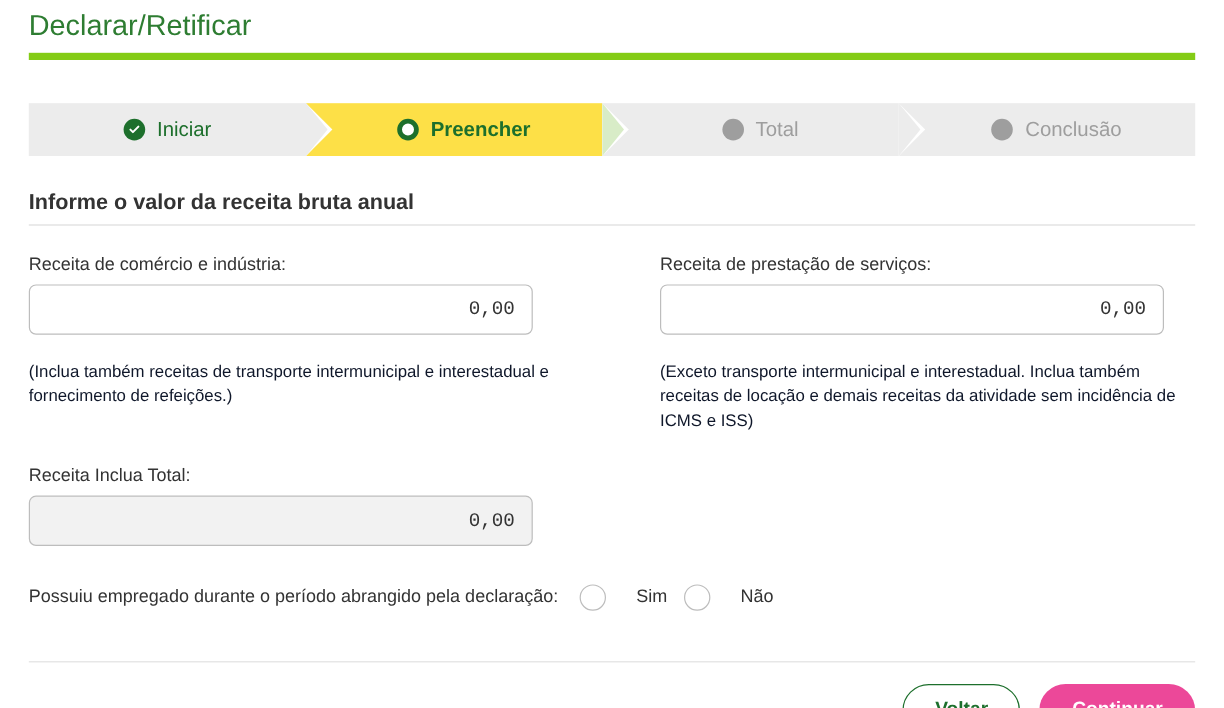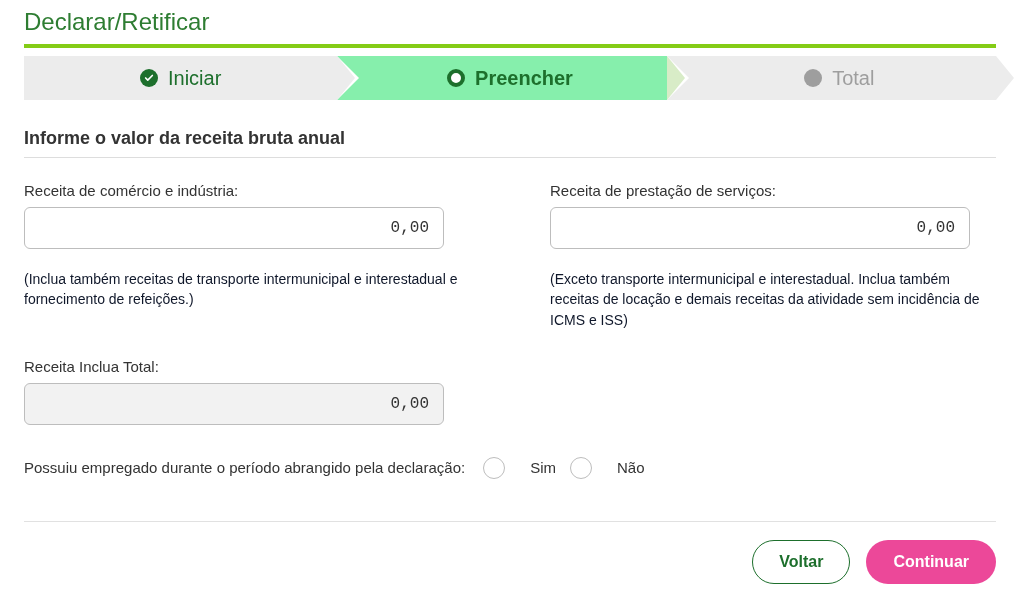--- a/index.html
+++ b/index.html
@@ -8,38 +8,38 @@
       background: #fff;
       padding: 8px 24px 24px 24px;
       color: #333;
       font-size: 15px;
     }
     .page-title {
       font-size: 24px;
       font-weight: 400;
       color: #2e7d32;
       padding-bottom: 8px;
-      border-bottom: 4px solid #84cc16;
-      margin-bottom: 8px;
+      border-bottom: 6px solid #84cc16;
+      margin-bottom: 36px;
     }
 
     
     .stepper {
       display: flex;
       margin-bottom: 28px;
     }
     .step {
       flex: 1;
       position: relative;
       height: 44px;
       display: flex;
       align-items: center;
       justify-content: center;
       gap: 10px;
-      font-size: 20px;
+      font-size: 17px;
       background: #ececec;
       color: #9e9e9e;
     }
     .step:not(:first-child) {
       padding-left: 16px;
     }
     .step-arrow {
       position: absolute;
       right: -18px;
       top: 0;
@@ -55,21 +55,21 @@
       top: 0;
       width: 0;
       height: 0;
       border-top: 22px solid transparent;
       border-bottom: 22px solid transparent;
       border-left: 22px solid #fff;
       z-index: 1;
     }
     .step.done { background: #ececec; color: #1d6f2c; }
     .step.done .step-arrow { border-left: 18px solid #ececec; }
-    .step.active { background: #86efac; color: #1d6f2c; font-weight: 700; }
+    .step.active { background: #fde047; color: #1d6f2c; font-weight: 700; }
     .step.active .step-arrow { border-left: 18px solid #d8ecc7; }
     .step.upcoming { background: #ececec; }
     .step.upcoming .step-arrow { border-left: 18px solid #ececec; }
     .step .icon { display: inline-flex; }
     .icon-circle {
       width: 18px; height: 18px; border-radius: 50%;
       display: inline-flex; align-items: center; justify-content: center;
     }
     .icon-circle.checked { background: #1d6f2c; }
     .icon-circle.checked svg { width: 10px; height: 10px; }
@@ -200,20 +200,26 @@
     <span class="step-arrow-border"></span>
     <span class="step-arrow"></span>
   </div>
   <div class="step upcoming">
     <span class="icon">
         <span class="icon-circle future"></span>
       </span>
     <span>Total</span>
     <span class="step-arrow-border"></span>
     <span class="step-arrow"></span>
+  </div>
+  <div class="step upcoming">
+    <span class="icon">
+        <span class="icon-circle future"></span>
+      </span>
+    <span>Conclusão</span>
   </div>
 </div>
 
 <h2 class="section-title">Informe o valor da receita bruta anual</h2>
 
 <div class="row">
   <div class="col">
     <label class="field-label">Receita de comércio e indústria:</label>
     <input class="input" type="text" value="0,00" style="">
     <p class="hint">(Inclua também receitas de transporte intermunicipal e interestadual e fornecimento de refeições.)</p>

